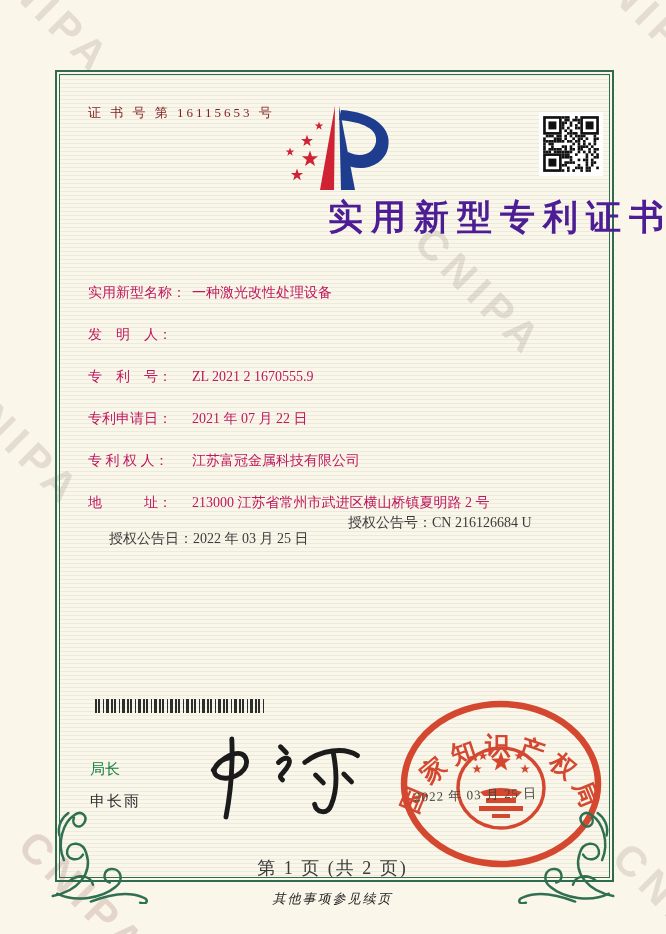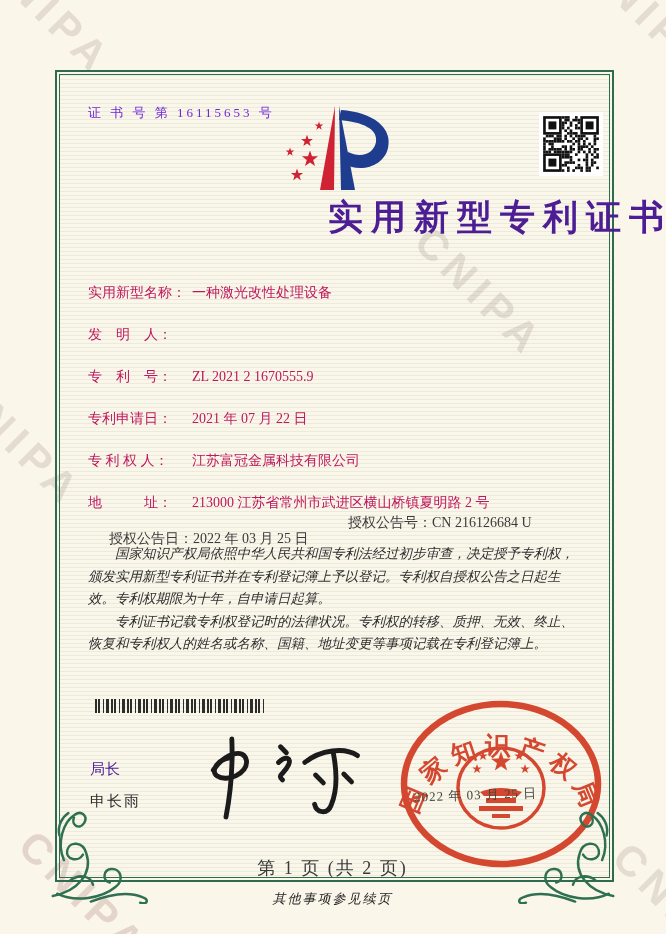--- a/index.html
+++ b/index.html
@@ -12,36 +12,36 @@
       transform:rotate(45deg);white-space:nowrap;user-select:none;}
   .wm.warm{color:rgba(214,191,180,.6);}
   
   .frame{position:absolute;left:55px;top:70px;width:555px;height:808px;
          border:2px solid #2e6b4f;z-index:1;}
   .frame-inner{position:absolute;inset:2px;border:1px solid #2e6b4f;
          background:repeating-linear-gradient(180deg,rgba(122,163,133,.13) 0 1px,transparent 1px 4px);}
   .flourish{position:absolute;z-index:4;pointer-events:none;}
   
   .content{position:absolute;inset:0;z-index:2;}
-  .cert-no{position:absolute;left:88px;top:104px;font-size:13px;letter-spacing:3px;color:#6d28d9;}
+  .cert-no{position:absolute;left:88px;top:104px;font-size:13px;letter-spacing:3px;color:#7f1d1d;}
   .logo{position:absolute;left:277px;top:100px;}
   .qr{position:absolute;left:539px;top:112px;width:64px;height:64px;background:#fff;}
   .title{position:absolute;left:55px;top:194px;width:617px;text-align:right;
          font-size:35px;font-weight:bold;letter-spacing:8px;color:#4c1d95;}
   .fields{position:absolute;left:88px;top:272px;width:500px;}
   .frow{height:42px;font-size:14px;color:#be185d;display:flex;align-items:center;white-space:pre;}
   .frow .lab{display:inline-block;min-width:104px;}
   .grant-row{position:absolute;left:88px;top:514px;width:500px;font-size:14px;color:#3a3a3a;white-space:pre;}
   .grant-no{position:absolute;left:260px;top:0;}
   .paras{position:absolute;left:88px;top:543px;width:496px;font-size:13.5px;line-height:22.5px;
          color:#2e2e2e;font-style:italic;}
   .paras p{margin:0;text-indent:2em;}
   .barcode{position:absolute;left:95px;top:699px;width:170px;height:14px;
       background:repeating-linear-gradient(90deg,#2d2d2d 0 2px,transparent 2px 3px,#2d2d2d 3px 5px,transparent 5px 8px,#2d2d2d 8px 9px,transparent 9px 11px,#2d2d2d 11px 14px,transparent 14px 16px);}
-  .signer-title{position:absolute;left:90px;top:760px;font-size:15px;color:#4c1d95;}
+  .signer-title{position:absolute;left:90px;top:760px;font-size:15px;color:#15803d;}
   .signer-name{position:absolute;left:90px;top:792px;font-size:15px;color:#2c2c2c;letter-spacing:2px;text-align:right;}
   .signature{position:absolute;left:188px;top:730px;z-index:3;}
   .seal{position:absolute;left:398px;top:700px;z-index:3;opacity:.93;}
   .seal-date{position:absolute;left:414px;top:786px;width:140px;font-size:13px;color:#45453c;
              letter-spacing:1px;z-index:5;transform:rotate(-2deg);white-space:nowrap;}
   .page-footer{position:absolute;left:55px;top:856px;width:555px;text-align:center;
                font-size:18px;color:#3a3a3a;letter-spacing:2px;}
   .continuation{position:absolute;left:55px;top:890px;width:555px;text-align:center;
                font-size:13px;color:#262626;letter-spacing:2px;font-style:italic;}
 </style>
@@ -277,24 +277,20 @@
       <div class="frow"><span class="lab">专利申请日：</span><span>2021 年 07 月 22 日</span></div>
       <div class="frow"><span class="lab">专 利 权 人：</span><span>江苏富冠金属科技有限公司</span></div>
       <div class="frow"><span class="lab">地　　　址：</span><span>213000 江苏省常州市武进区横山桥镇夏明路 2 号</span></div>
     </div>
 
     <div class="grant-row">
       <span>授权公告日：</span><span>2022 年 03 月 25 日</span>
       <span class="grant-no"><span>授权公告号：</span><span>CN 216126684 U</span></span>
     </div>
 
-    <div class="paras">
-      <p>国家知识产权局依照中华人民共和国专利法经过初步审查，决定授予专利权，颁发实用新型专利证书并在专利登记簿上予以登记。专利权自授权公告之日起生效。专利权期限为十年，自申请日起算。</p>
-      <p>专利证书记载专利权登记时的法律状况。专利权的转移、质押、无效、终止、恢复和专利权人的姓名或名称、国籍、地址变更等事项记载在专利登记簿上。</p>
-    </div>
 
     <div class="barcode"></div>
 
     <div class="signer-title">局长</div>
     <div class="signer-name">申长雨</div>
 
     <svg class="signature" width="185" height="95" viewBox="0 0 190 95">
       <g fill="none" stroke="#1b1b1b" stroke-width="5" stroke-linecap="round">
         <path d="M26 40 C 38 22, 58 17, 60 30 C 62 43, 40 53, 30 46 C 22 41, 31 28, 45 27"></path>
         <path d="M45 8 C 46 32, 44 62, 39 88"></path>

